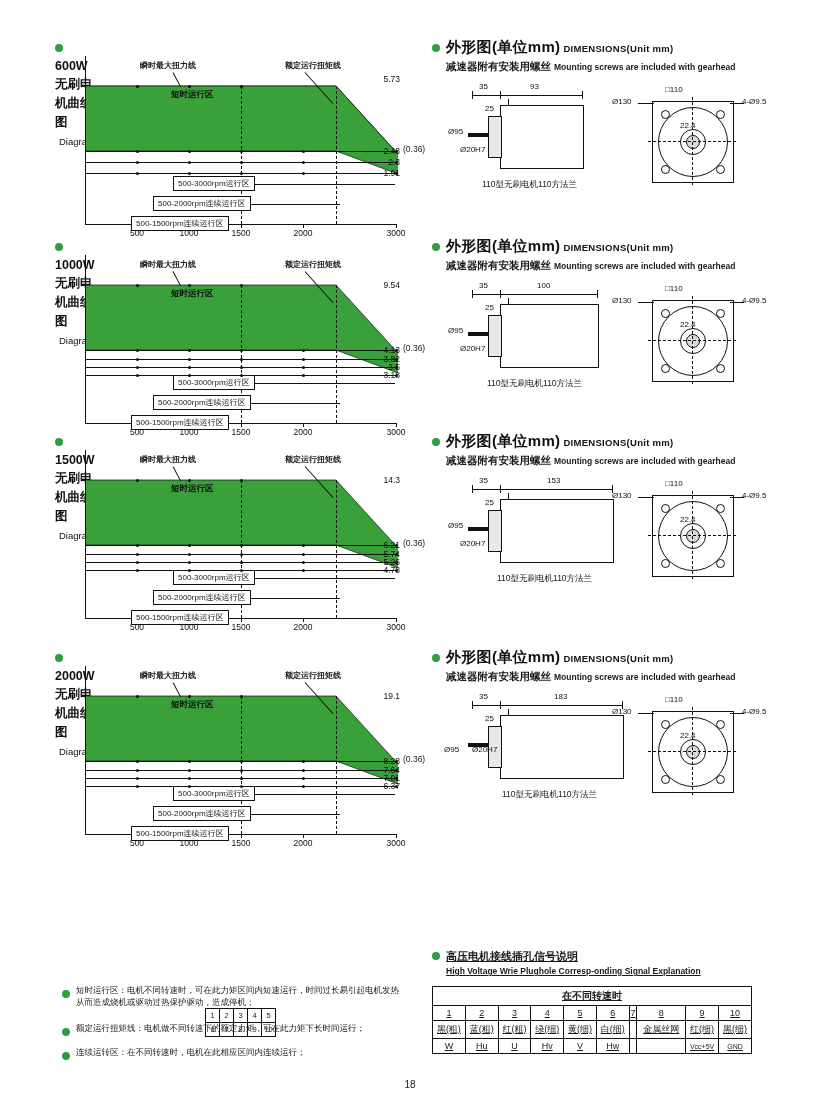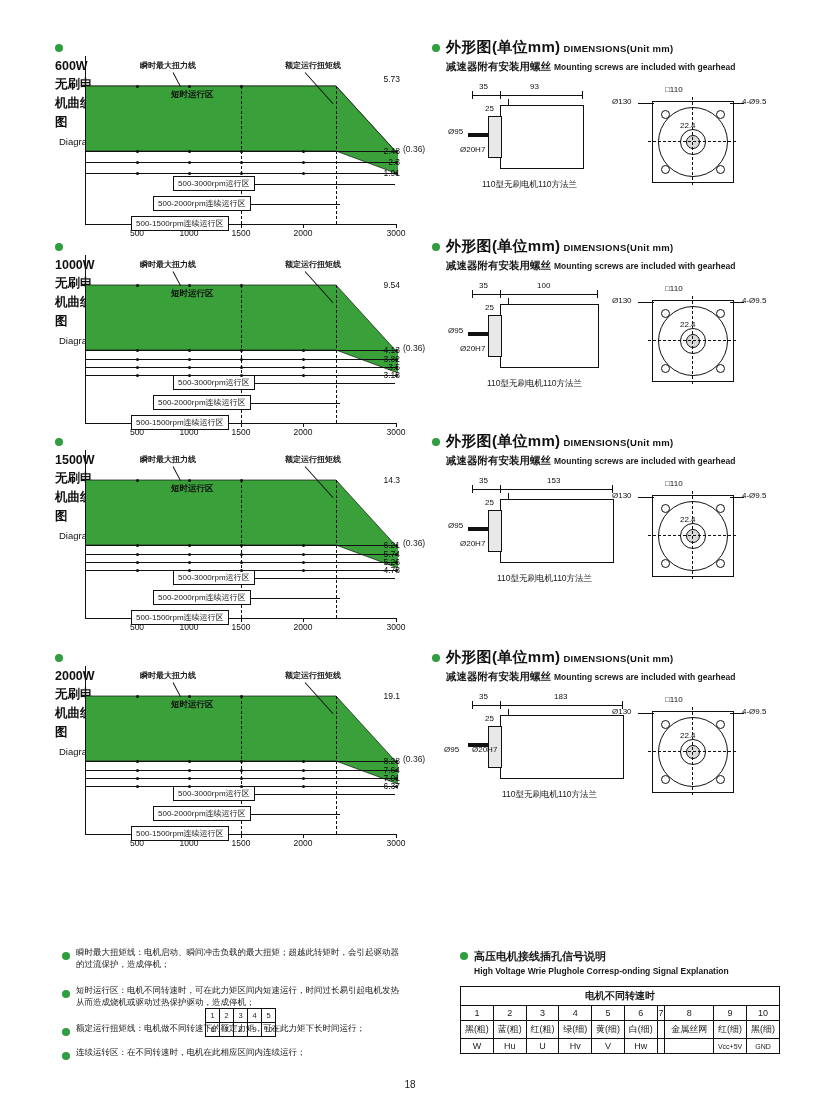--- a/index.html
+++ b/index.html
@@ -547,24 +547,20 @@
       <div class="dashv" style="left:240px;top:14px;height:88px;"></div>
       <div class="dtxt" style="left:213px;top:2px;">□110</div>
       <div class="dtxt" style="left:160px;top:14px;">Ø130</div>
       <div class="dtxt" style="left:290px;top:14px;">4-Ø9.5</div>
       <div class="dtxt" style="left:228px;top:38px;">22.4</div>
       <div class="dl" style="left:186px;top:20px;width:16px;height:1px;"></div>
       <div class="dl" style="left:278px;top:20px;width:14px;height:1px;"></div>
     </div>
   </div>
 
-  <div class="note" style="left:62px;top:946px;width:340px;">
-    <span class="b"><span class="bullet"></span></span>
-    <span class="t">瞬时最大扭矩线：电机启动、瞬间冲击负载的最大扭矩；超越此转矩时，会引起驱动器的过流保护，造成停机；</span>
-  </div>
   <div class="note" style="left:62px;top:984px;width:340px;">
     <span class="b"><span class="bullet"></span></span>
     <span class="t">短时运行区：电机不同转速时，可在此力矩区间内短速运行，时间过长易引起电机发热从而造成烧机或驱动过热保护驱动，造成停机；</span>
   </div>
   <div class="note" style="left:62px;top:1022px;width:340px;">
     <span class="b"><span class="bullet"></span></span>
     <span class="t">额定运行扭矩线：电机做不同转速下的额定力矩，可在此力矩下长时间运行；</span>
   </div>
   <div class="note" style="left:62px;top:1046px;width:340px;">
     <span class="b"><span class="bullet"></span></span>
@@ -585,30 +581,30 @@
         <td>6</td>
         <td>7</td>
         <td>8</td>
         <td>9</td>
         <td>10</td>
       </tr>
     </tbody>
       </table>
   </div>
 
-  <div style="position:absolute;left:460px;top:946px;width:350px;">
+  <div style="position:absolute;left:432px;top:946px;width:350px;text-decoration:underline;">
     <div>
       <span class="bullet"></span><span style="font-size:11px;font-weight:bold;">高压电机接线插孔信号说明</span>
     </div>
     <div style="font-size:8.5px;font-weight:bold;margin-left:14px;margin-top:2px;">High Voltage Wrie Plughole Corresp-onding Signal Explanation</div>
 
     <table class="pin" style="margin-top:10px;width:320px;">
       <tbody>
           <tr>
-        <td colspan="10" class="pin-title">电机不同转速时</td>
+        <td colspan="10" class="pin-title">在不同转速时</td>
       </tr>
       <tr>
         <td>1</td>
         <td>2</td>
         <td>3</td>
         <td>4</td>
         <td>5</td>
         <td>6</td>
         <td>7</td>
         <td>8</td>

